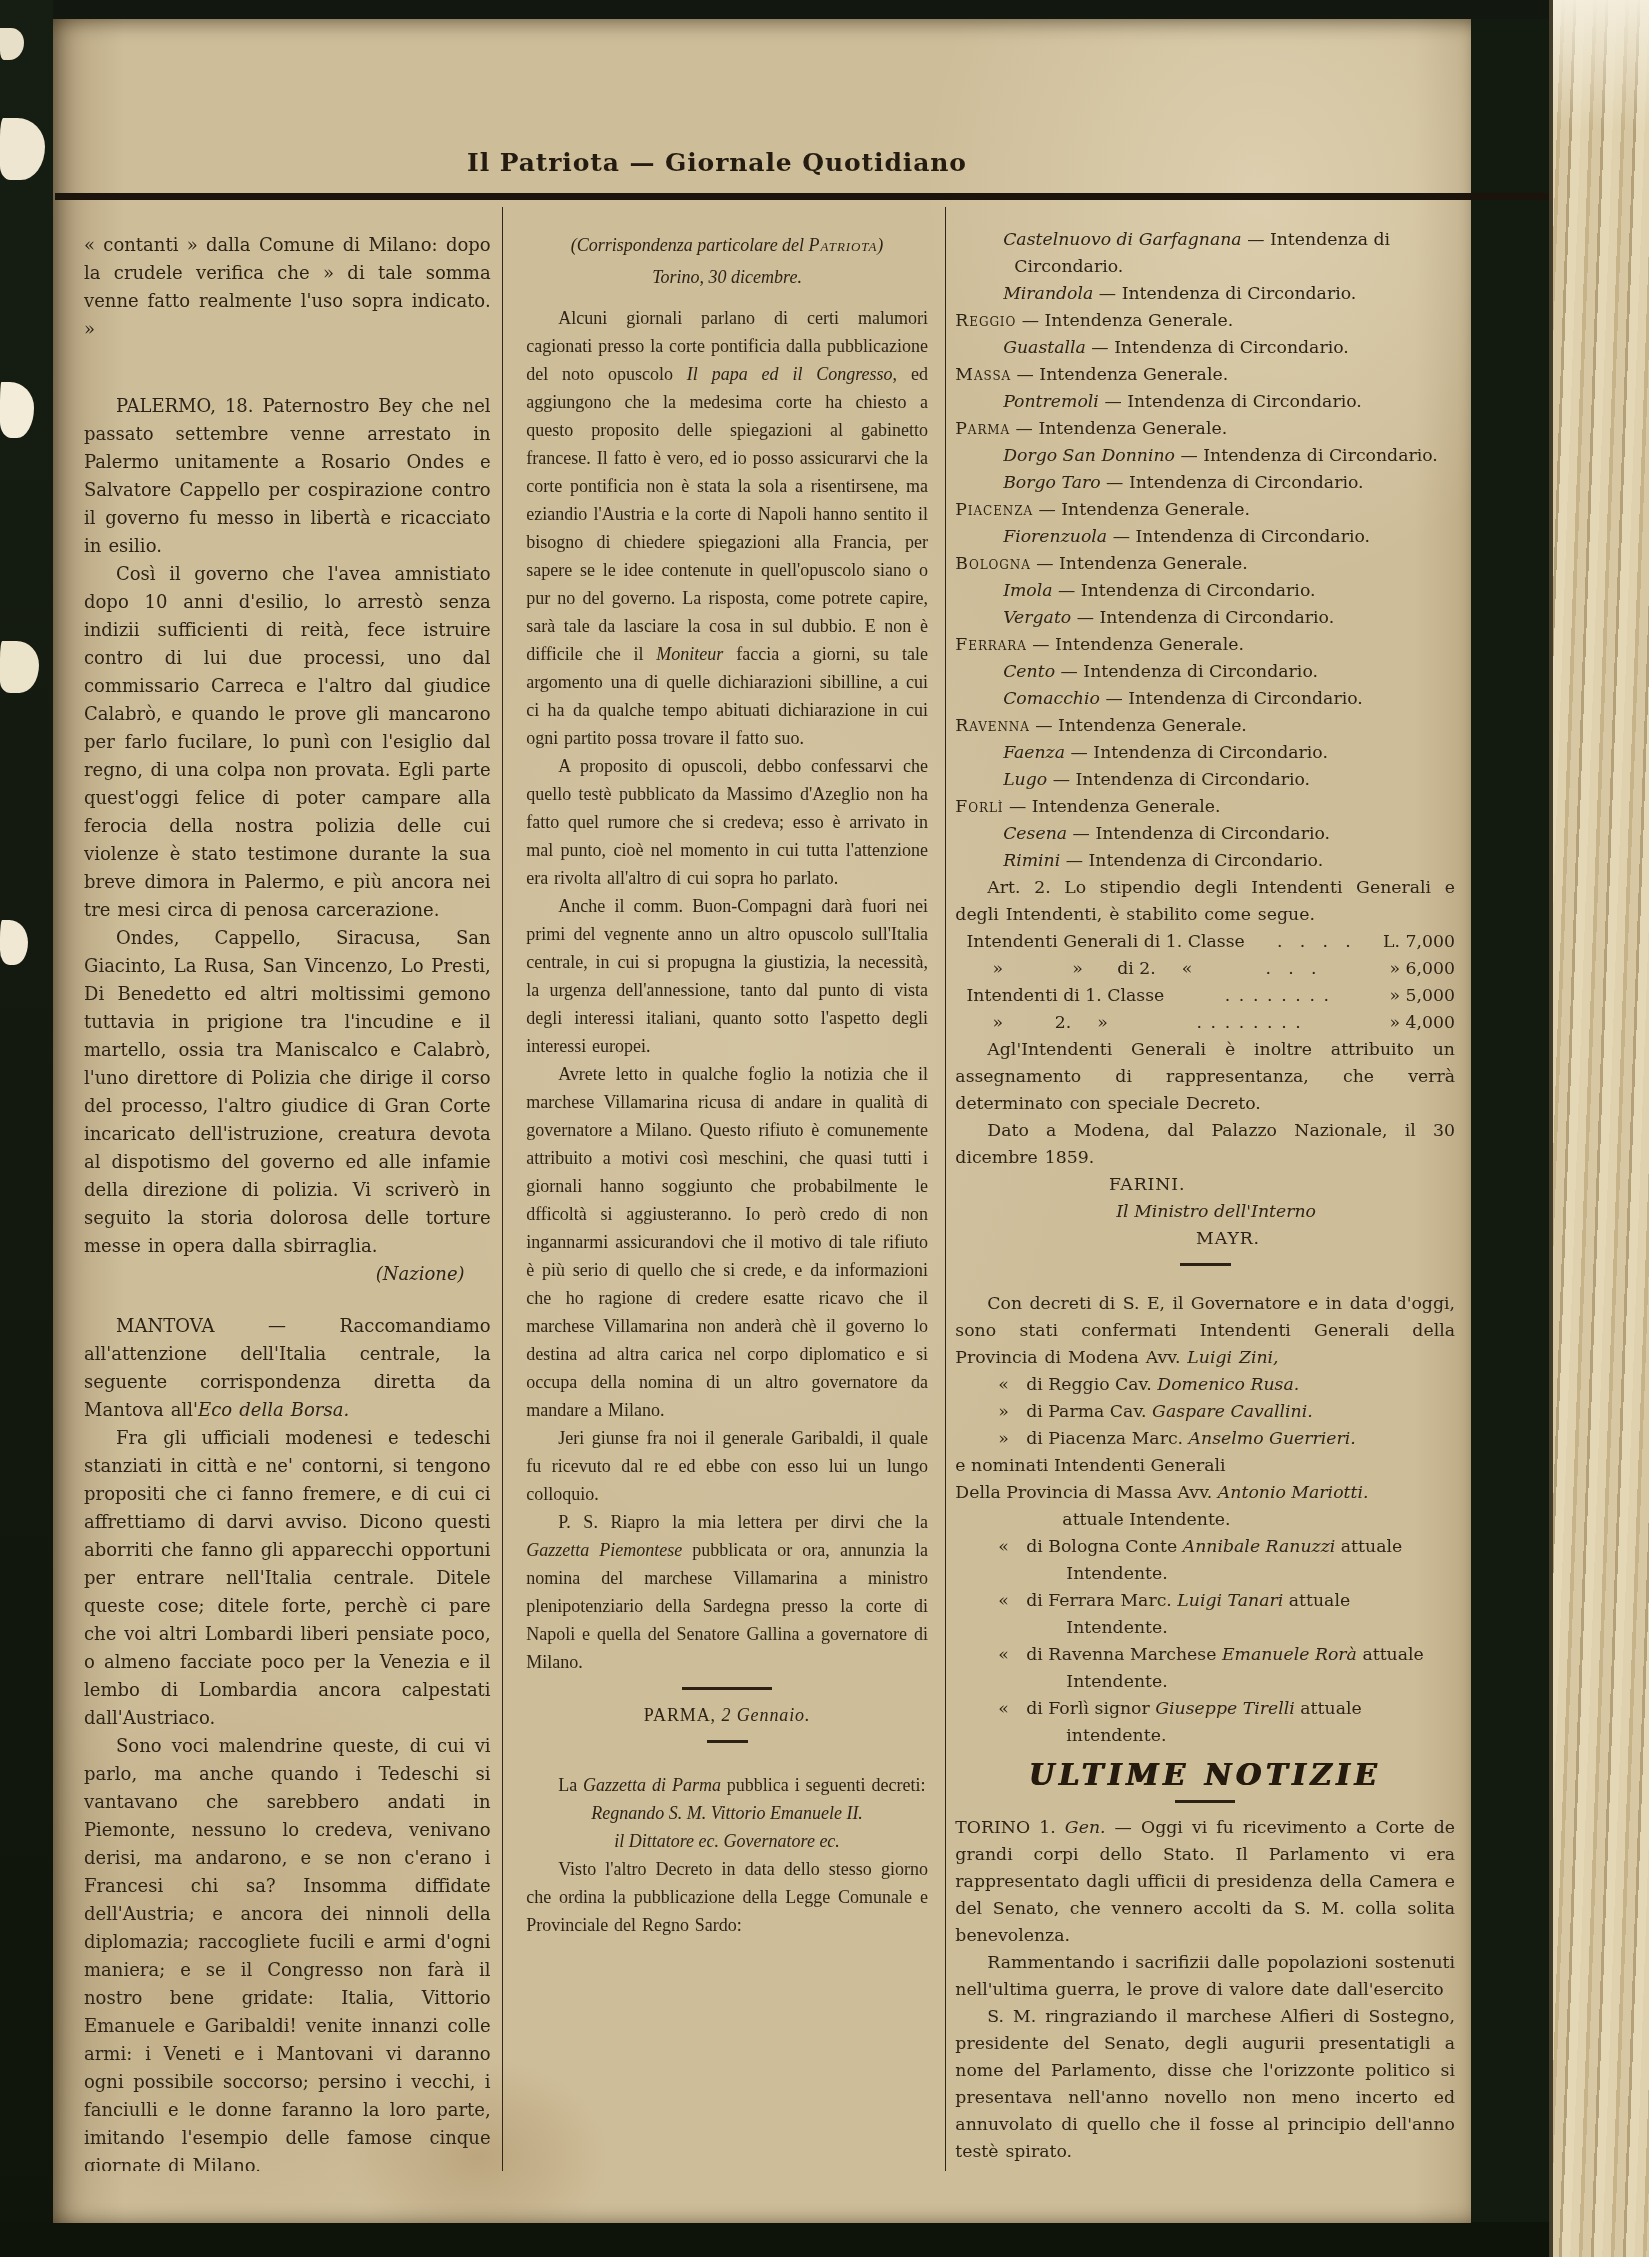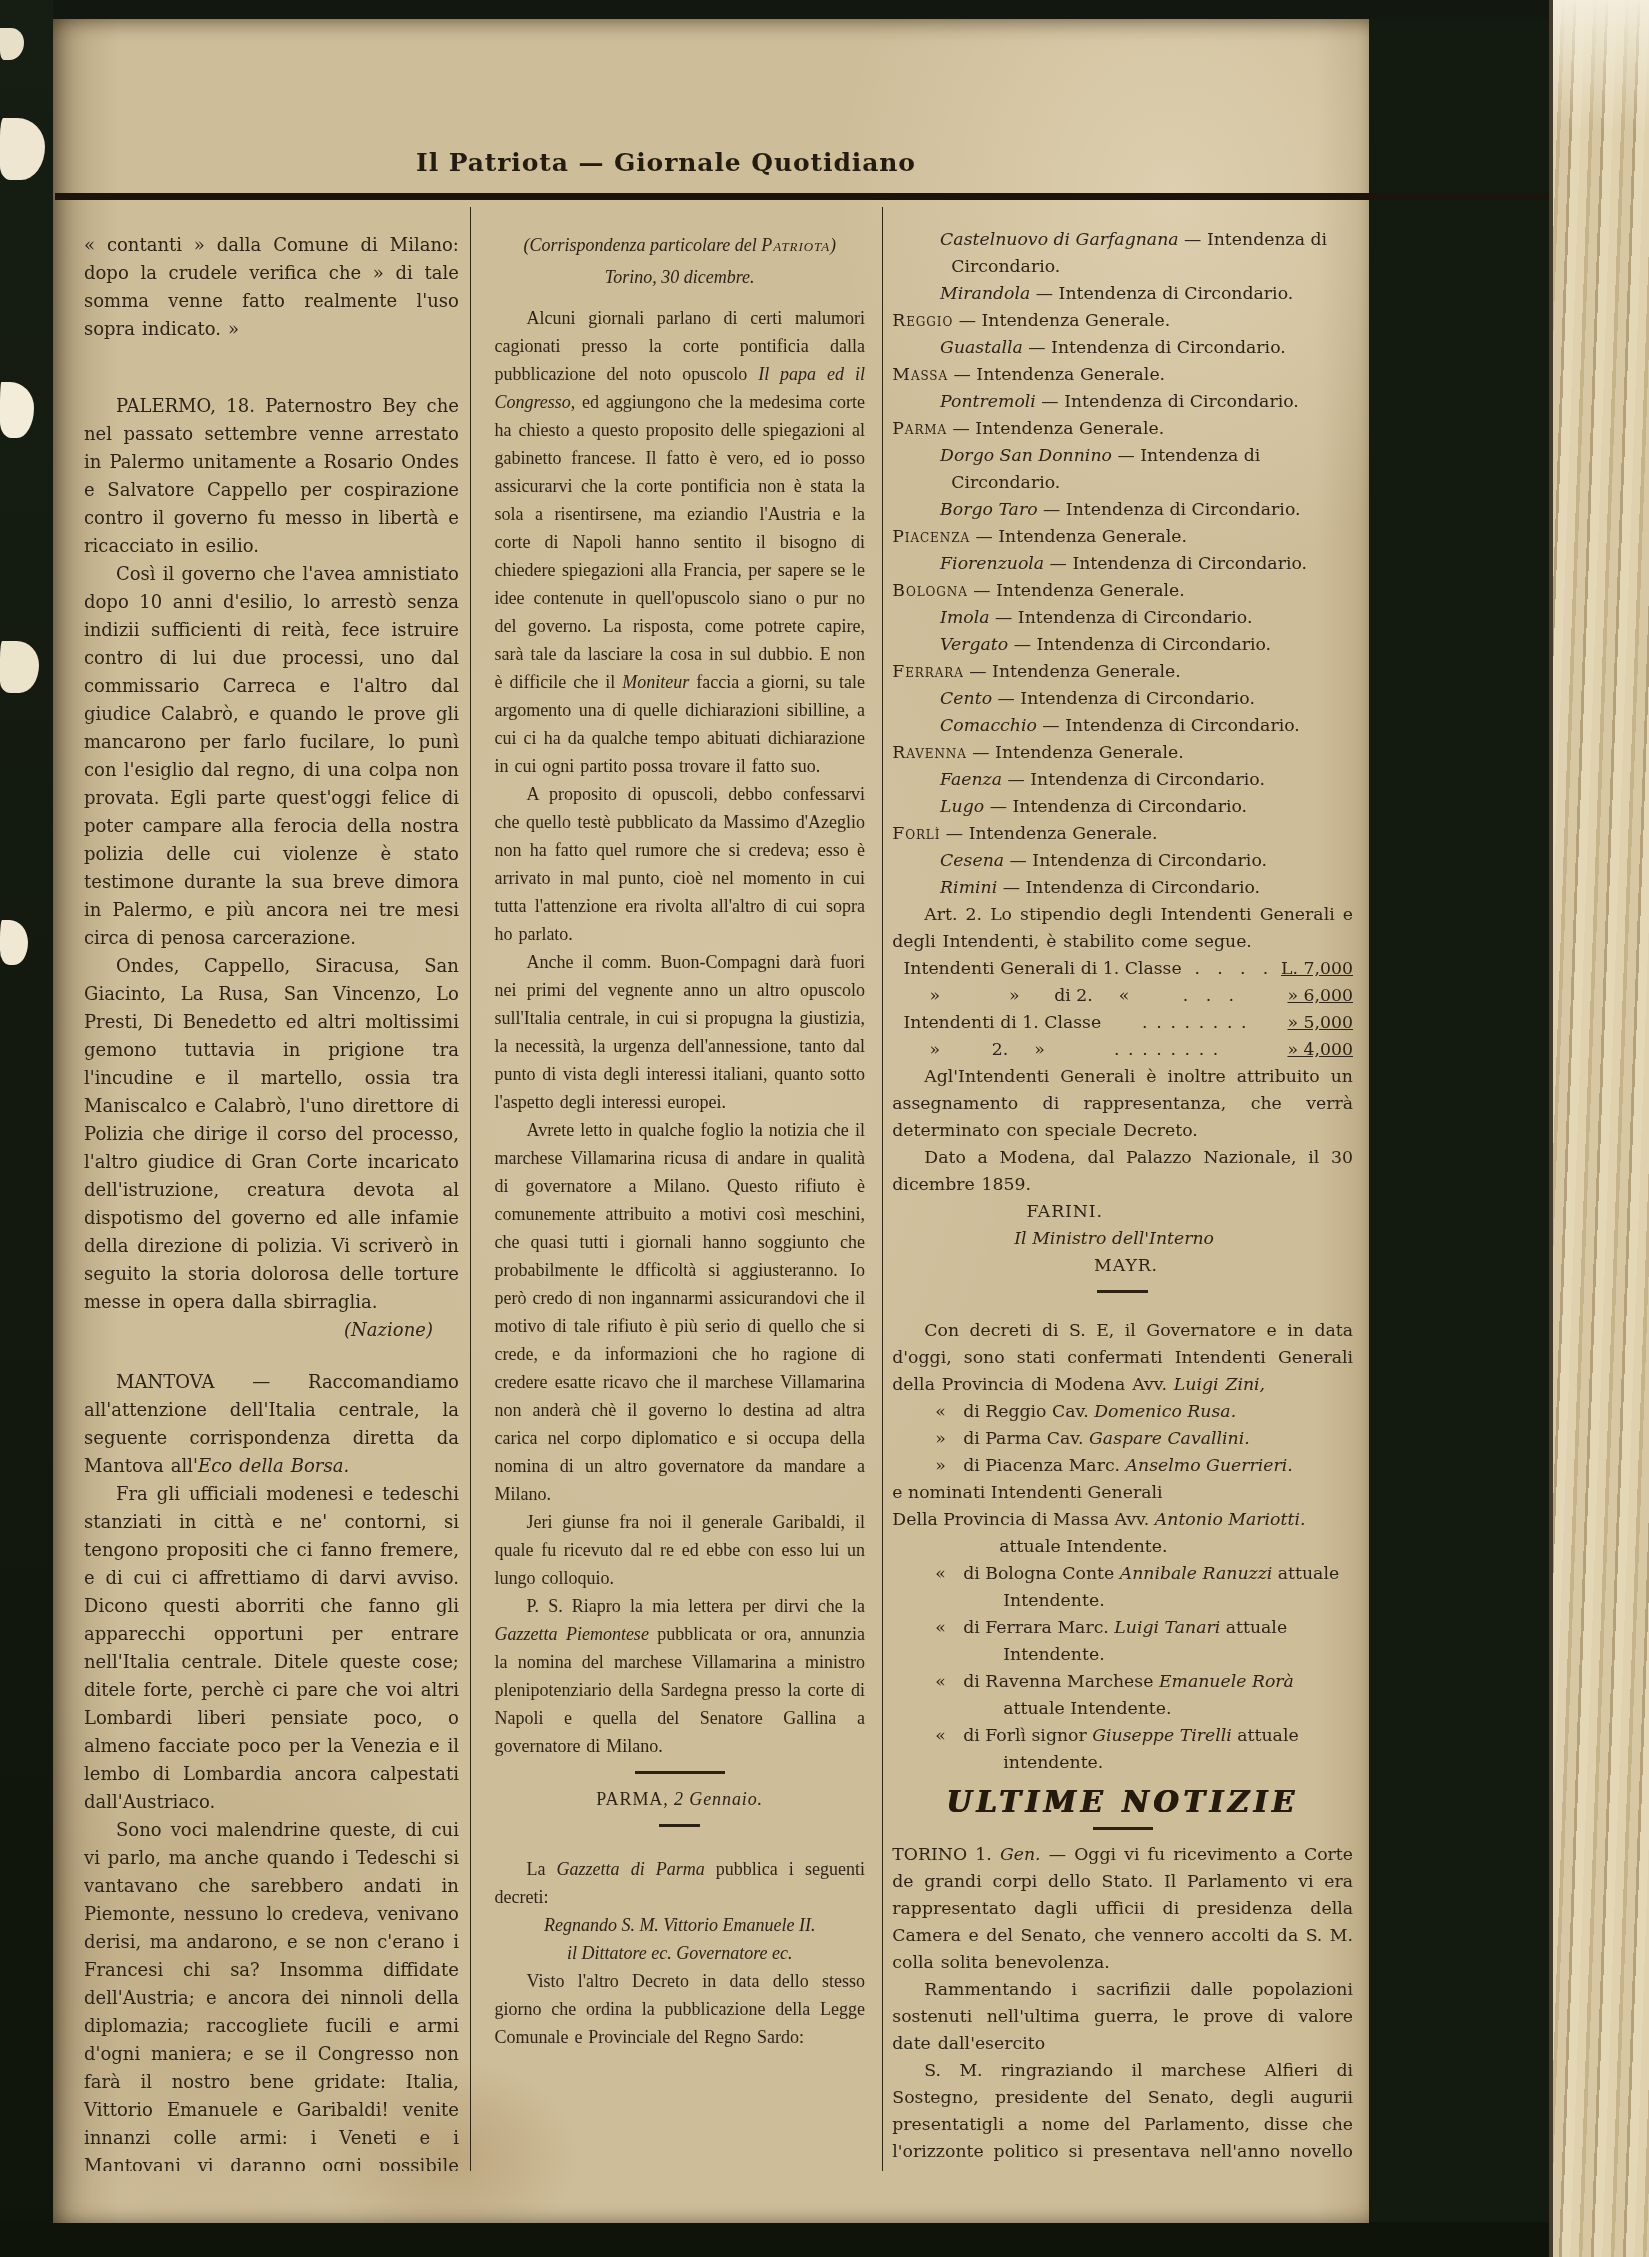--- a/index.html
+++ b/index.html
@@ -6,21 +6,21 @@
   body{
     width:1650px;height:2257px;position:relative;overflow:hidden;
     background:#131a0f;
     font-family:"DejaVu Serif","Liberation Serif",serif;
   }
   .edge-top{position:absolute;left:0;top:0;width:1557px;height:19px;background:#121810;}
   .edge-bottom{position:absolute;left:0;bottom:0;width:1557px;height:35px;background:#0f140b;}
   .edge-left{position:absolute;left:0;top:0;width:53px;height:100%;background:linear-gradient(180deg,#161d12,#10150c);}
 
   .paper{
-    position:absolute;left:53px;top:19px;width:1316px;height:2204px;color:#2d2417;
+    position:absolute;left:53px;top:19px;width:1418px;height:2204px;color:#2d2417;
     background-color:#cebd99;
     background-image:
       radial-gradient(ellipse 394px 487px at 12% 88%, rgba(120,90,45,.18), transparent 65%),
       radial-gradient(ellipse 562px 656px at 85% 8%, rgba(255,248,225,.30), transparent 60%),
       radial-gradient(ellipse 468px 843px at 50% 45%, rgba(255,250,235,.12), transparent 70%),
       radial-gradient(ellipse 187px 141px at 30% 97%, rgba(130,95,45,.25), transparent 70%),
       linear-gradient(90deg, rgba(90,65,30,.22), rgba(0,0,0,0) 5%, rgba(0,0,0,0) 96%, rgba(110,85,45,.18));
     box-shadow: inset 17px 0 28px -13px rgba(35,25,8,.6),
                 inset 0 13px 20.6px -11.2px rgba(35,25,8,.5),
                 inset 0 -9.4px 17px -9.4px rgba(35,25,8,.35);
@@ -53,21 +53,21 @@
   .indent2{padding-left:107px;}
   .sign{text-align:center;}
   .sign span{display:inline-block;transform:translateX(-58px);letter-spacing:0.9px;}
   .minis{text-align:right;padding-right:139px;}
   .mayr{text-align:right;padding-right:195px;letter-spacing:0.9px;}
   .ultime{font-size:29px;font-weight:bold;font-style:italic;letter-spacing:4.7px;margin:3.7px 0 0;color:#241b0e;
           text-shadow:0.8px 0 currentColor,-0.4px 0 currentColor;}
   .stipend{display:flex;align-items:baseline;padding-left:11.2px;}
   .st-l{white-space:pre;}
   .st-d{flex:1;overflow:hidden;white-space:nowrap;text-align:center;padding:0 5.6px;}
-  .st-r{white-space:pre;text-decoration:underline;}
+  .st-r{white-space:pre;}
 
   .stack{position:absolute;top:0;right:0;width:97px;height:100%;z-index:2;border-left:4.7px solid #453d2b;
     background:repeating-linear-gradient(92deg,#dfd1ae 0px 8.4px,#c6b38a 8.4px 12px,#d7c7a2 12px 20.6px,#b5a179 20.6px 23.4px,#e4d7b6 23.4px 32px);}
   .stack-top{position:absolute;top:0;right:0;width:97px;height:131px;z-index:3;
     background:linear-gradient(180deg,rgba(244,238,221,.95),rgba(244,238,221,0));}
 
   .speck{position:absolute;z-index:3;}
   #sp1{left:0;top:118px;width:45px;height:62px;background:#eee6d0;border-radius:10% 80% 70% 30%/40% 60% 70% 30%;}
   #sp2{left:0;top:382px;width:34px;height:56px;background:#f3ecd8;border-radius:5% 85% 60% 40%/50% 55% 65% 35%;}
   #sp3{left:0;top:641px;width:39px;height:52px;background:#ece3cb;border-radius:8% 75% 65% 35%/45% 60% 70% 30%;}

